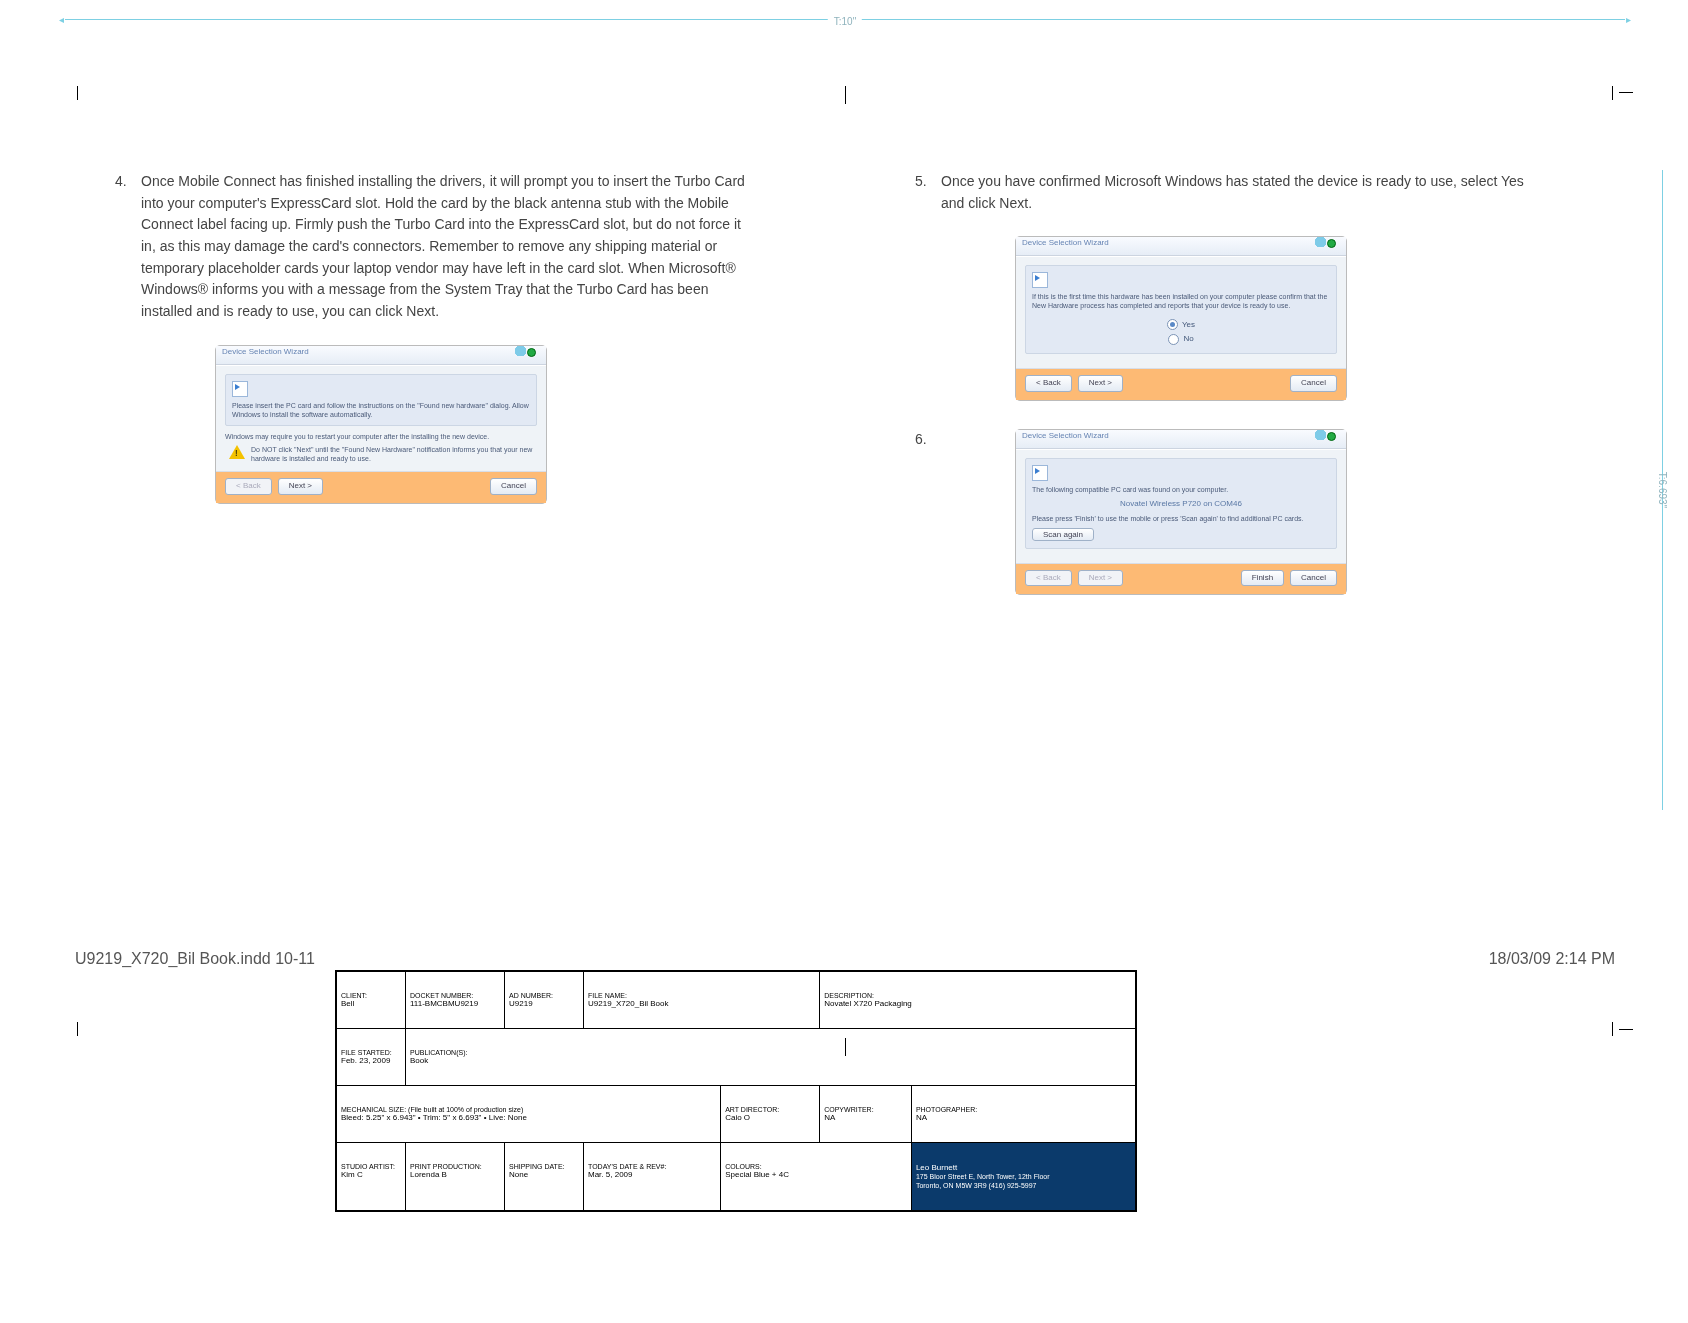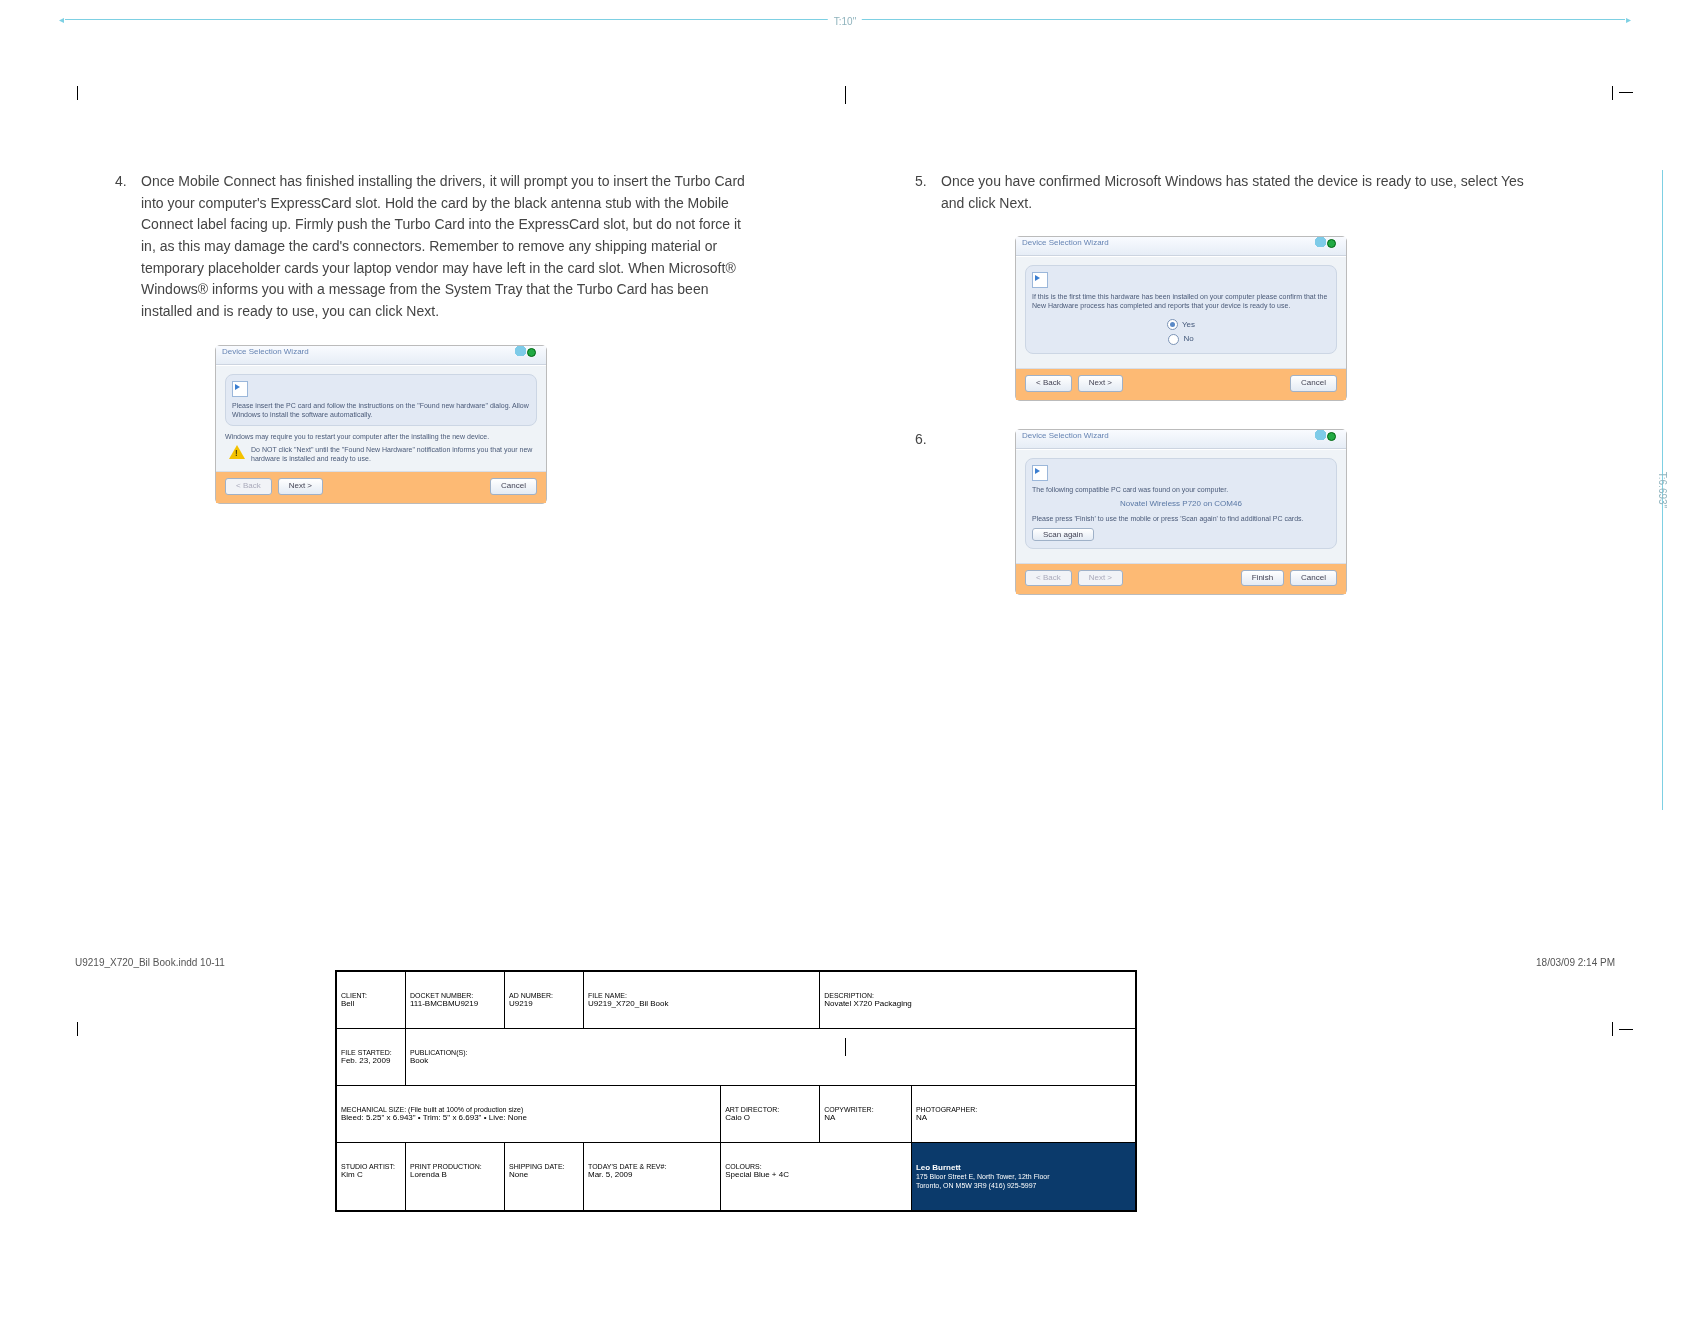--- a/index.html
+++ b/index.html
@@ -16,35 +16,35 @@
   ol{margin:0;padding:0;list-style:none}
   li{position:relative;padding-left:26px;margin-bottom:28px;line-height:1.55}
   li .num{position:absolute;left:0;top:0}
   .ss{display:block;margin:22px 0 0 74px}
   .win{width:330px;border:1px solid #bbb;border-radius:5px;background:#eff3f7;font-size:8px;color:#4a5a78}
   .win-hdr{display:flex;align-items:flex-start;height:18px;padding:0 6px;border-bottom:1px solid #ccd4e0;background:linear-gradient(#f9fbff,#e6edf6)}
   .win-hdr .t{flex:1;color:#6684b3}
   .logo{width:22px;height:10px;margin-right:4px;background:radial-gradient(circle at 30% 50%,#7ecbe8 0 35%,transparent 36%);position:relative}
   .logo:after{content:"";position:absolute;right:0;top:2px;width:7px;height:7px;border-radius:50%;background:#2a4;border:1px solid #061}
   .win-bd{padding:8px 9px;border-top:1px solid #fff}
-  .panel{border:1px solid #ccd6e4;background:#e2e9f4;border-radius:8px;padding:6px;margin-bottom:6px}
+  .panel{border:1px solid #ccd6e4;background:#e2e9f4;border-radius:2px;padding:6px;margin-bottom:6px}
   .icon-frame{width:14px;height:14px;border:1px solid #9bb7da;background:#fff;margin-bottom:4px;position:relative}
   .icon-frame:after{content:"";position:absolute;left:2px;top:2px;border-left:5px solid #3b7ed0;border-top:3px solid transparent;border-bottom:3px solid transparent}
   .yellow-warn{display:flex;gap:6px;align-items:flex-start;margin-top:4px;padding-left:4px}
   .tri{width:0;height:0;border-left:8px solid transparent;border-right:8px solid transparent;border-bottom:14px solid #f4c200;position:relative;flex-shrink:0}
   .tri:after{content:"!";position:absolute;left:-2px;top:2px;font-size:9px;color:#000}
   .radio-row{display:flex;align-items:center;gap:4px;justify-content:center;font-size:8px;color:#43587a;margin:2px 0}
   .radio{width:9px;height:9px;border:1px solid #7c94b6;border-radius:50%;background:#fff;display:inline-block}
   .radio.on:after{content:"";display:block;width:5px;height:5px;margin:2px;border-radius:50%;background:#5a89c7}
   .win-ft{display:flex;gap:6px;padding:6px 9px 8px;border-top:1px solid #d8dee8;background:#fdba74}
   .btn{border:1px solid #9fb1c8;border-radius:3px;background:linear-gradient(#ffffff,#e4ebf4);padding:1px 10px;font-size:8px;color:#445}
   .btn.disabled{color:#aab;background:#f1f3f7}
   .spacer{flex:1}
   .center{text-align:center;color:#5a78a5;font-size:8px;margin:4px 0}
-  .indd-ft{position:absolute;left:0;bottom:348px;width:100%;display:flex;justify-content:space-between;font-size:10px;color:#555;padding:0 10px;box-sizing:border-box}
+  .indd-ft{position:absolute;left:0;bottom:348px;width:100%;display:flex;justify-content:space-between;font-size:16px;color:#555;padding:0 10px;box-sizing:border-box}
   .slug{position:absolute;left:270px;bottom:104px;width:800px;font-size:8px;color:#000;border:1px solid #000}
   .slug table{border-collapse:collapse;width:100%}
   .slug td{border:1px solid #000;padding:20px 4px;vertical-align:top}
   .slug .label{display:block;font-size:7px}
   .slug .lb{background:#0b3a6b;color:#fff}
   .ruler-red{position:absolute;background:#000}
   .reg-top{left:50%;top:70px;width:1px;height:18px}
   .reg-bot{left:50%;bottom:260px;width:1px;height:18px}
   .corner-tl,.corner-tr,.corner-bl,.corner-br,.r-side-t,.r-side-b{position:absolute;width:14px;height:14px}
   .corner-tl{left:-2px;top:70px;border-right:1px solid #000}
@@ -200,21 +200,21 @@
         <td><span class="label">COPYWRITER:</span><span>NA</span></td>
         <td colspan="2"><span class="label">PHOTOGRAPHER:</span><span>NA</span></td>
       </tr>
       <tr>
         <td><span class="label">STUDIO ARTIST:</span><span>Kim C</span></td>
         <td><span class="label">PRINT PRODUCTION:</span><span>Lorenda B</span></td>
         <td><span class="label">SHIPPING DATE:</span><span>None</span></td>
         <td colspan="2"><span class="label">TODAY'S DATE &amp; REV#:</span><span>Mar. 5, 2009</span></td>
         <td colspan="2"><span class="label">COLOURS:</span><span>Special Blue + 4C</span></td>
         <td colspan="2" class="lb">
-          <span style="font-weight:bold">Leo Burnett</span><br>
+          <span style="font-weight:normal">Leo Burnett</span><br>
           <span class="tiny">175 Bloor Street E, North Tower, 12th Floor</span><br>
           <span class="tiny">Toronto, ON M5W 3R9   (416) 925-5997</span>
         </td>
       </tr>
     </tbody>
       </table>
   </div>
 </div>
 
 <div class="side-ruler" style="position:absolute;right:18px;top:170px;height:640px">

